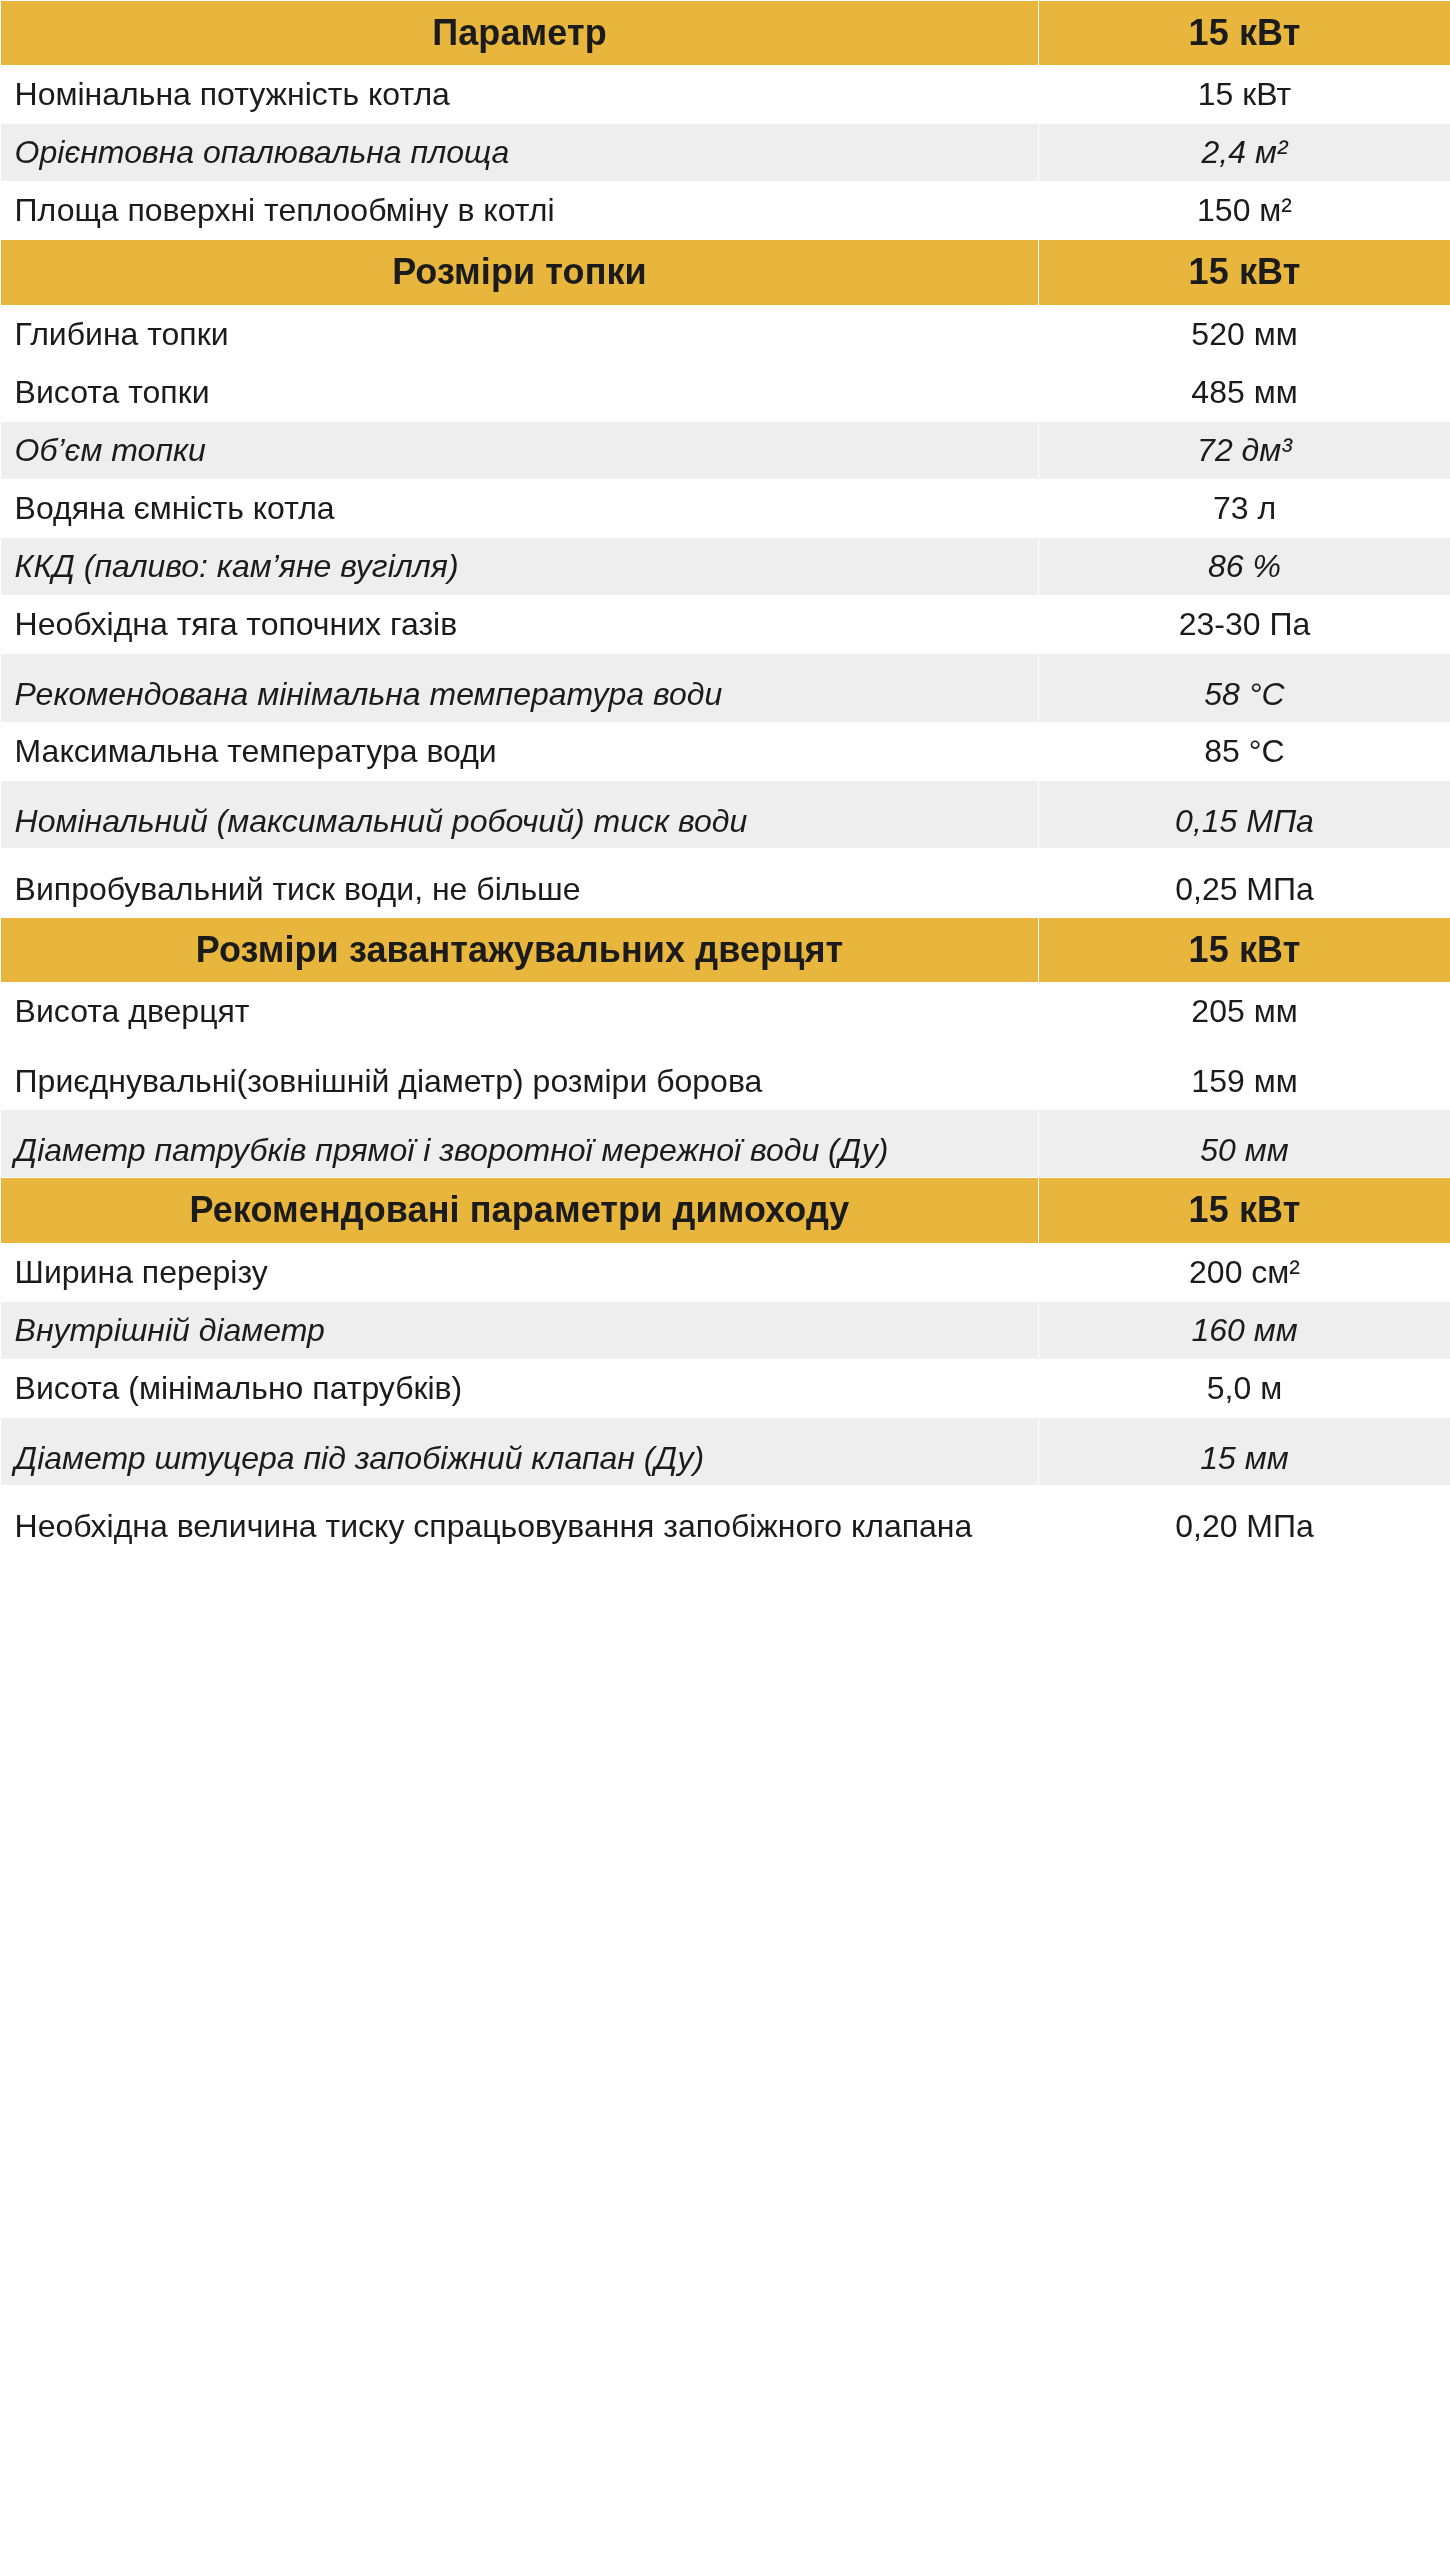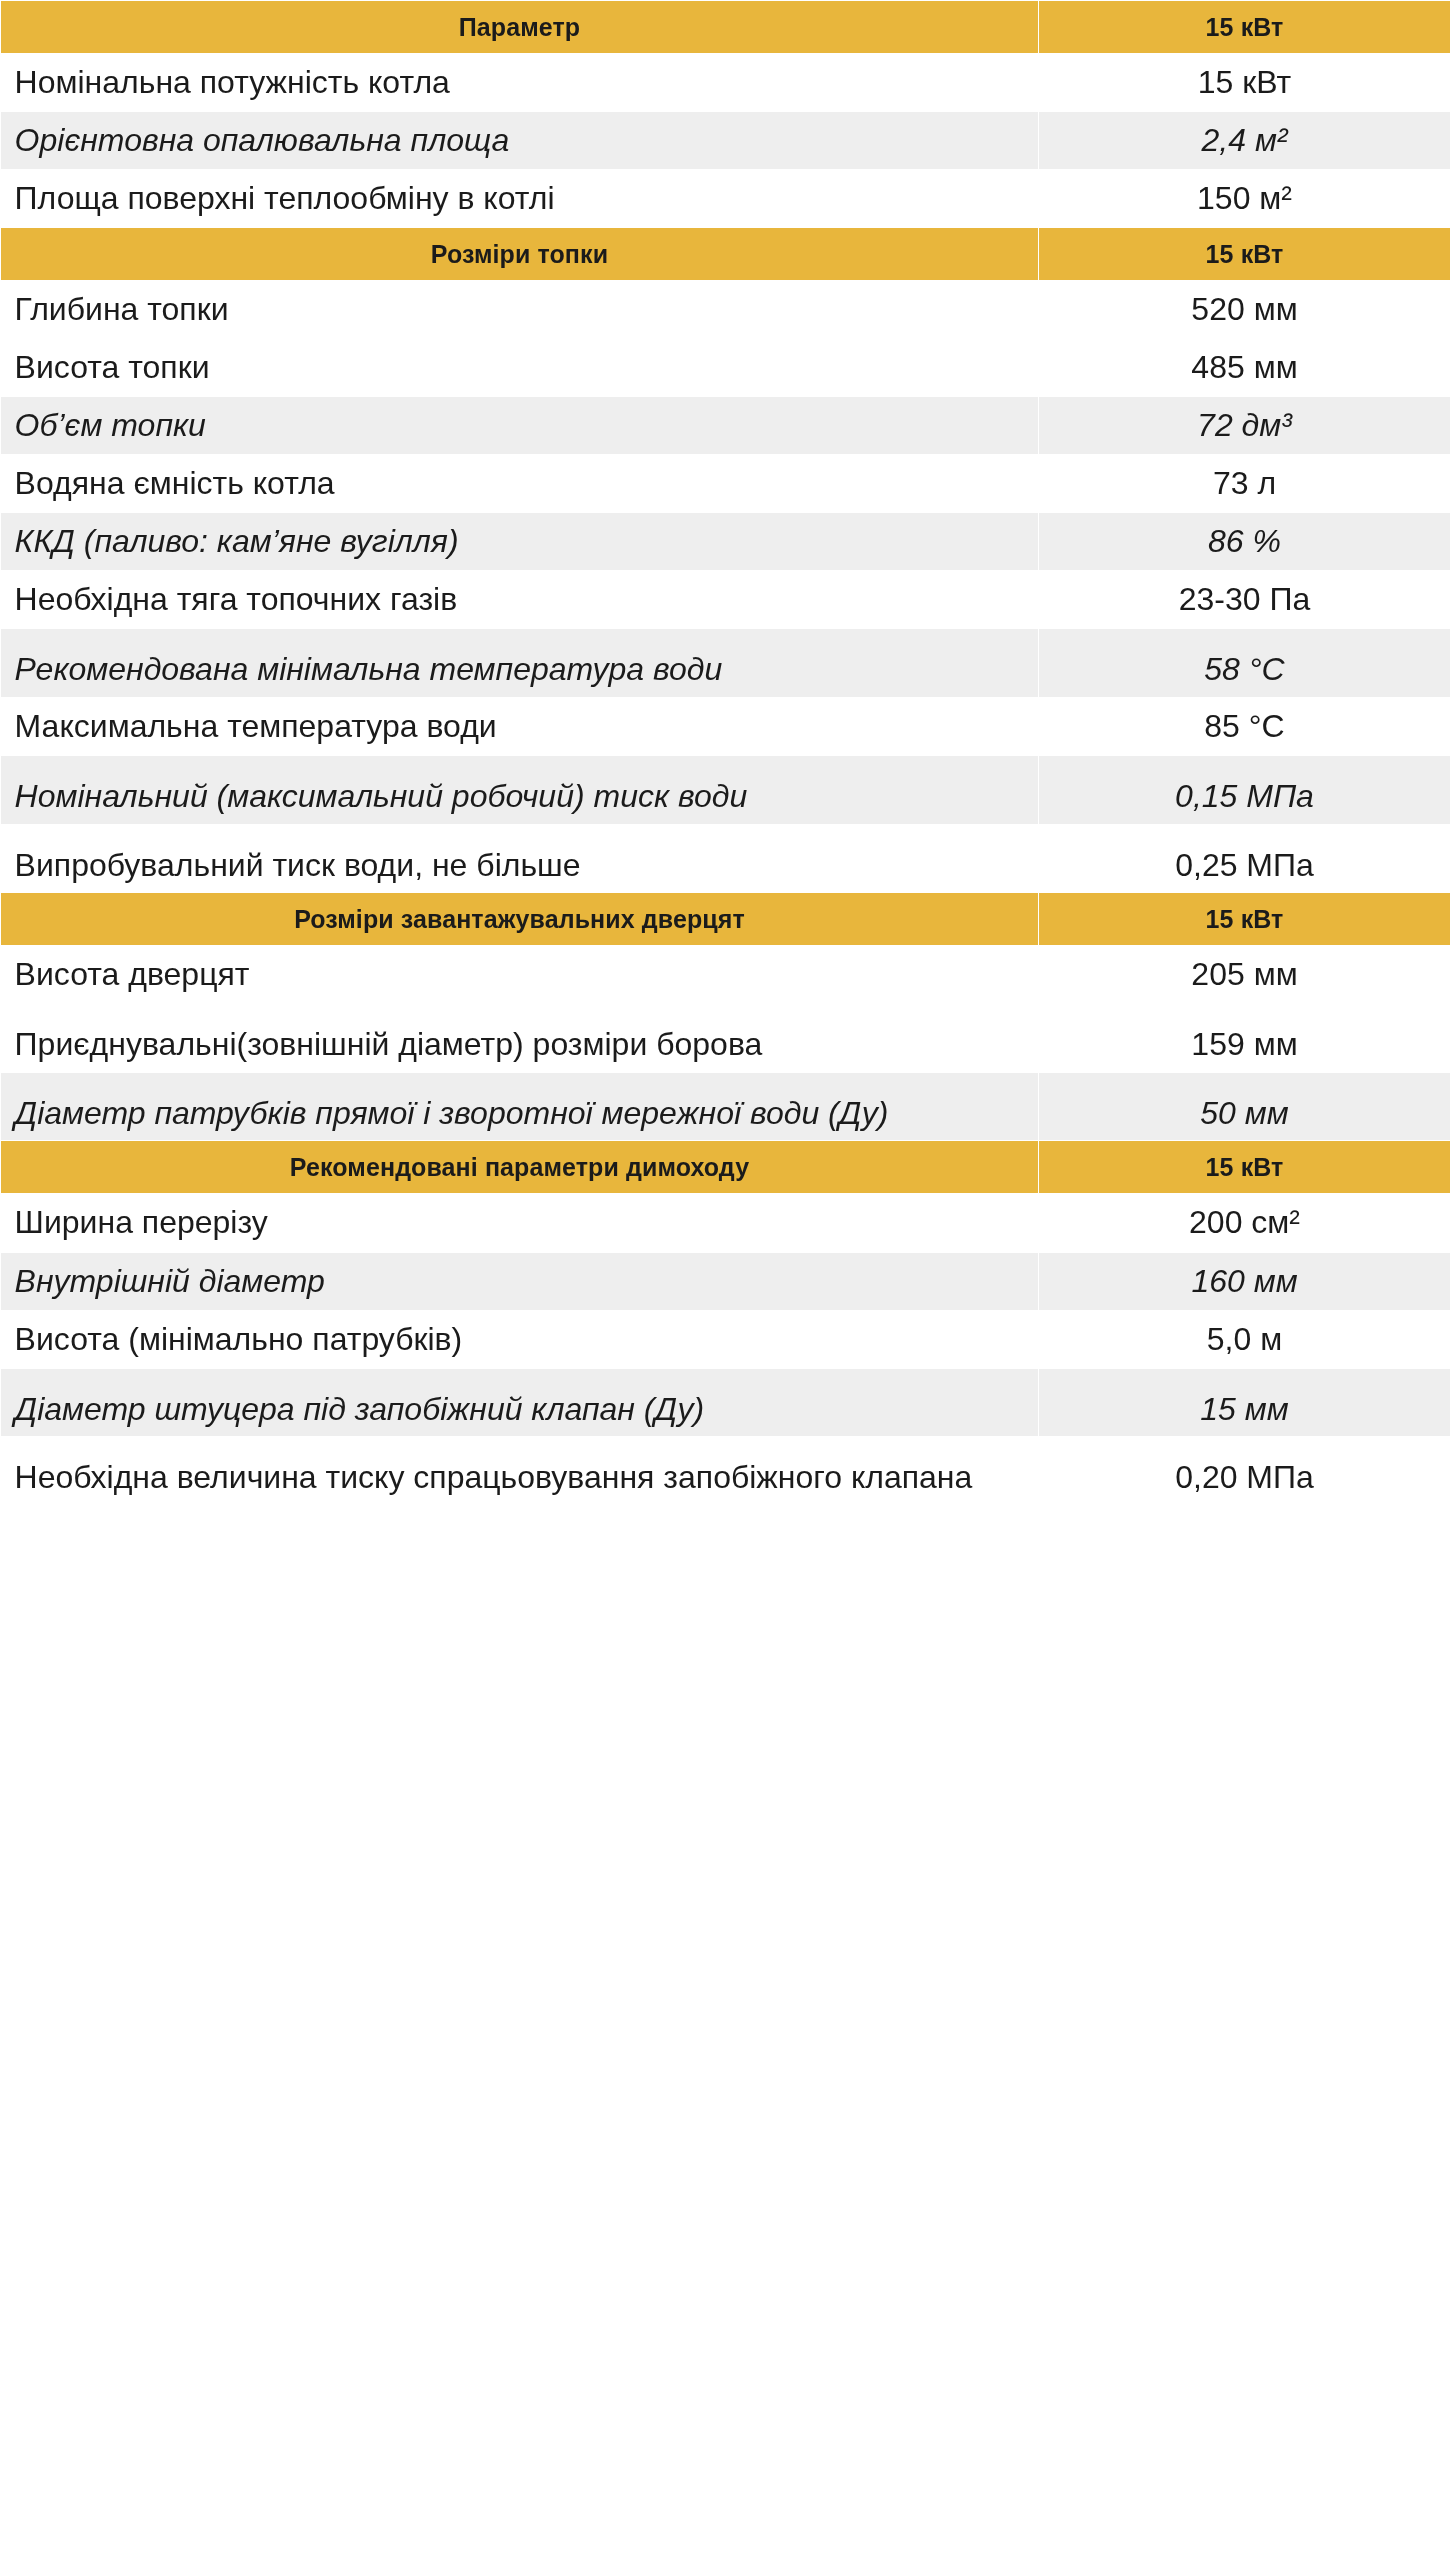--- a/index.html
+++ b/index.html
@@ -17,21 +17,21 @@
     border-collapse: collapse;
     table-layout: fixed;
   }
   .spec-table col.c1 { width: 1038px; }
   .spec-table col.c2 { width: 412px; }
 
   .spec-table tr.section th {
     background: #e8b63c;
     color: #1b1b1b;
     font-weight: bold;
-    font-size: 25px;
+    font-size: 36px;
     line-height: 1.12;
     padding: 12px 13.6px;
     border: 1.5px solid #ffffff;
     text-align: center;
     letter-spacing: 0.1px;
   }
   .spec-table tr.section th.left {
     text-align: center;
   }
 

